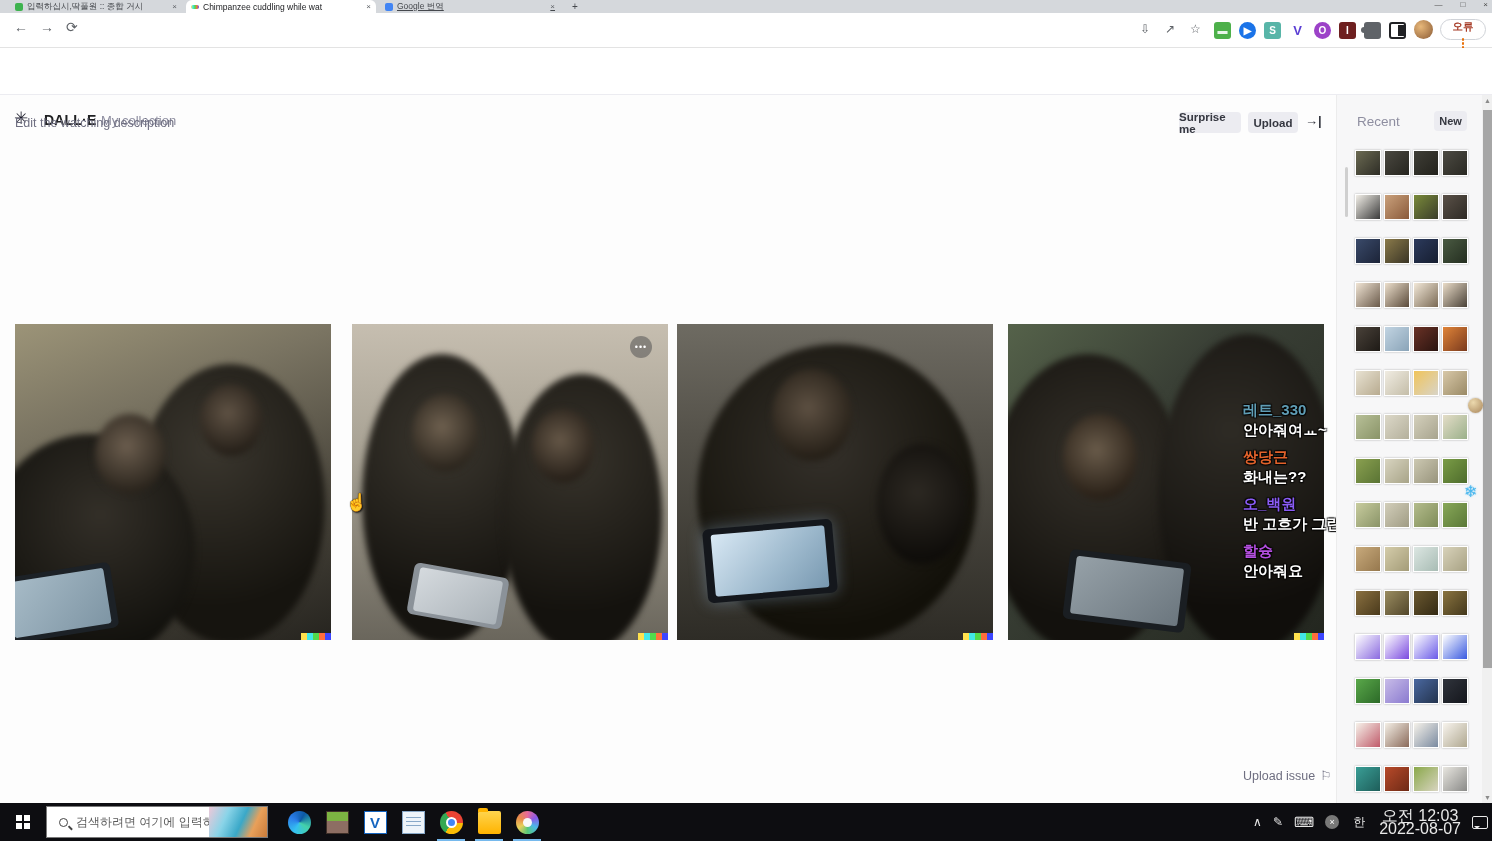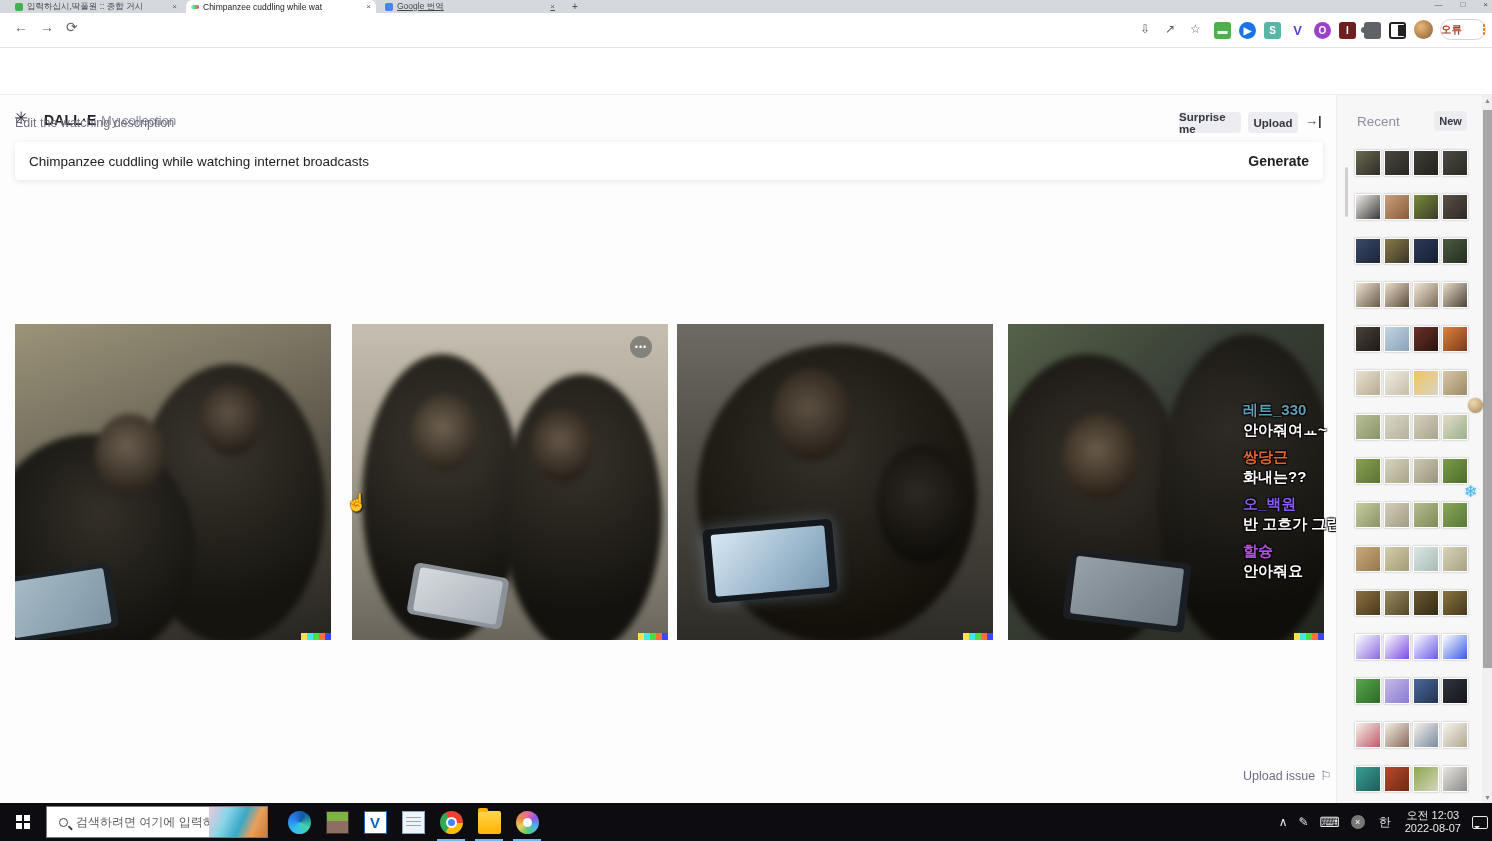--- a/index.html
+++ b/index.html
@@ -24,21 +24,21 @@
   #url-text { font-size:11.5px; color:#202124; }
   .tbic { position:absolute; top:9px; font-size:12px; color:#5f6368; }
   #ext-icons { position:absolute; left:1214px; top:6px; display:flex; gap:8px; align-items:center; height:22px; }
   .ext { width:17px; height:17px; display:flex; align-items:center; justify-content:center; font-size:10px; font-weight:bold; border-radius:3px; }
   .ext.circle { border-radius:50%; }
   .ext.split { background:#fff; border:2px solid #202124; }
   .ext.split i { display:block; width:6px; height:11px; background:#202124; margin-left:7px; }
   .ext.puzzle { background:#5f6368; border-radius:3px; position:relative; }
   .ext.puzzle:before { content:""; position:absolute; left:-3px; top:5px; width:6px; height:6px; border-radius:50%; background:#5f6368; }
   #profile-avatar { position:absolute; left:1414px; top:7px; width:19px; height:19px; border-radius:50%; background:radial-gradient(circle at 35% 35%, #e8b87a, #8a5a34); }
-  #error-chip { position:absolute; left:1440px; top:6px; width:46px; height:21px; border:1px solid #d0d3d8; border-radius:11px; display:flex; align-items:center; justify-content:space-between; gap:4px; }
+  #error-chip { position:absolute; left:1440px; top:6px; width:46px; height:21px; border:1px solid #d0d3d8; border-radius:11px; display:flex; align-items:center; justify-content:space-between; gap:4px;flex-direction:column; }
   #error-chip .etxt { font-size:10.5px; font-weight:bold; color:#a63a25; }
   #error-chip .dots { display:flex; flex-direction:column; gap:1.5px; }
   #error-chip .dots i { width:2.5px; height:2.5px; border-radius:50%; background:#e8710a; }
 
   
   #site-header { position:absolute; left:0; top:48px; width:1492px; height:47px; background:#ffffff; border-bottom:1px solid #ececf1; }
   #openai-logo { position:absolute; left:14px; top:60px; font-size:17px; color:#191927; }
   #brand { position:absolute; left:44px; top:64px; font-size:14px; font-weight:bold; color:#202123; letter-spacing:.2px; }
   #nav-collection { position:absolute; left:101px; top:65px; font-size:13px; color:#8e8ea0; }
   #header-menu { position:absolute; left:1436px; top:60px; font-size:13px; color:#8e8ea0; letter-spacing:1px; }
@@ -115,21 +115,21 @@
   .ticon-chrome { border-radius:50%; background:conic-gradient(from -30deg,#ea4335 0 120deg,#fbbc05 0 240deg,#34a853 0 360deg); position:relative; }
   .ticon-chrome:before { content:""; position:absolute; left:6px; top:6px; width:11px; height:11px; border-radius:50%; background:#4285f4; border:2px solid #fff; box-sizing:border-box; }
   .ticon-explorer { background:linear-gradient(#ffd54f,#ffb300); border-radius:2px; position:relative; }
   .ticon-explorer:before { content:""; position:absolute; left:0; top:-3px; width:10px; height:4px; background:#ffb300; border-radius:2px 2px 0 0; }
   .ticon-paint { border-radius:50%; background:conic-gradient(#e86a9a,#8a5ae8,#4ab8e8,#58c878,#e8d05a,#e88a4a,#e86a9a); position:relative; }
   .ticon-paint:before { content:""; position:absolute; left:7px; top:7px; width:9px; height:9px; border-radius:50%; background:#f8f8f8; }
   #tray { position:absolute; right:4px; top:0; height:38px; display:flex; align-items:center; gap:11px; color:#e8e8e8; }
   .trayic { font-size:12px; }
   #ime-x { width:14px; height:14px; border-radius:50%; background:#787878; color:#fff; font-size:9px; display:flex; align-items:center; justify-content:center; }
   #ime-han { font-size:12px; border:1px solid #0d0d11; padding:0 2px; }
-  #clock { text-align:center; font-size:11px; line-height:13.5px; }
+  #clock { text-align:center; font-size:16px; line-height:13.5px; }
   #notif { width:16px; height:13px; border:1.5px solid #e8e8e8; border-radius:2px; position:relative; }
   #notif:before { content:""; position:absolute; left:1px; bottom:-4px; border:3px solid transparent; border-top-color:#e8e8e8; }
 </style>
 </head>
 <body>
 
 <div id="screen">
 
   <div id="tabstrip">
     <div class="tab" style="left:10px; width:172px;">
@@ -190,24 +190,20 @@
     <span id="brand">DALL·E</span>
     <span id="nav-collection">My collection</span>
     <span id="header-menu">···</span>
     <div id="header-avatar">T</div>
   </div>
 
   <div id="edit-label">Edit the watching description</div>
   <div class="pill" id="surprise-btn">Surprise me</div>
   <div class="pill" id="upload-btn">Upload</div>
   <div id="collapse-btn">→|</div>
-  <div id="prompt-bar">
-    <span id="prompt-text">Chimpanzee cuddling while watching internet broadcasts</span>
-    <span id="generate-btn">Generate</span>
-  </div>
 
   <div class="genimg" style="left:15px; background:linear-gradient(160deg,#9c9478 0%,#7a7462 28%,#4a463c 65%,#26241f 100%);">
     <div class="blob" style="left:120px; top:40px; width:190px; height:280px; background:radial-gradient(circle at 40% 30%, #3a362e, #16140f 70%);"></div>
     <div class="blob" style="left:-30px; top:110px; width:210px; height:230px; background:radial-gradient(circle at 55% 35%, #332f28, #12110d 70%);"></div>
     <div class="blob" style="left:80px; top:90px; width:70px; height:80px; background:radial-gradient(circle at 45% 40%, #6b5d4e, #2a241c 75%);"></div>
     <div class="blob" style="left:185px; top:60px; width:62px; height:72px; background:radial-gradient(circle at 45% 40%, #5f5244, #251f18 75%);"></div>
     <div class="device" style="left:-12px; top:246px; width:112px; height:66px; background:#1c2126; transform:rotate(-9deg);">
       <div class="scr" style="background:linear-gradient(135deg,#a8bcc8,#7e95a4);"></div>
     </div>
     <div class="sigbar">

